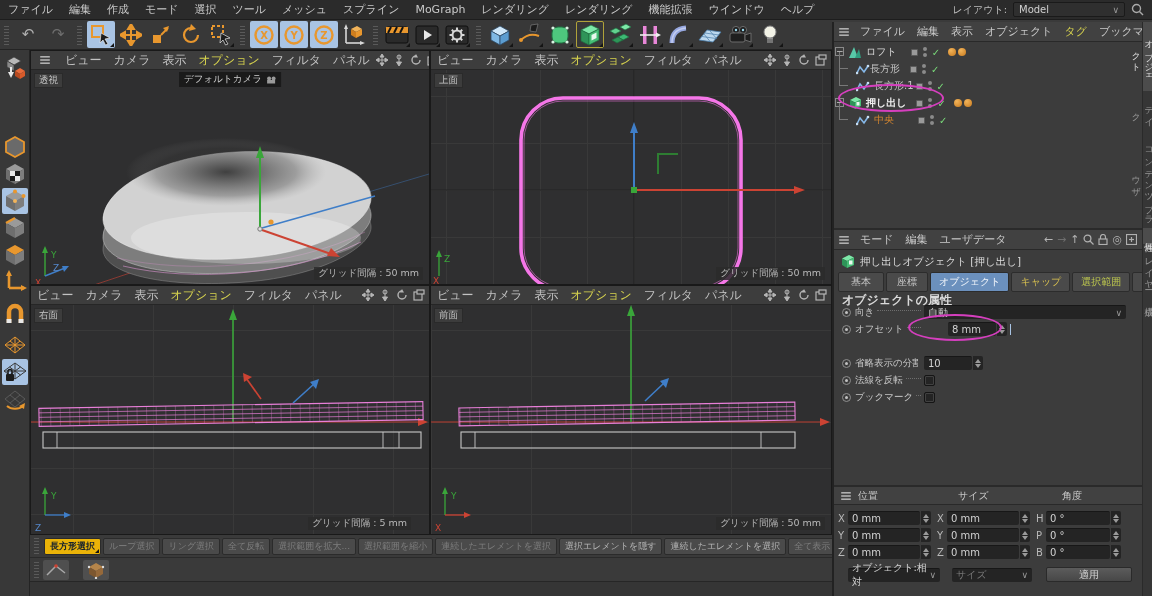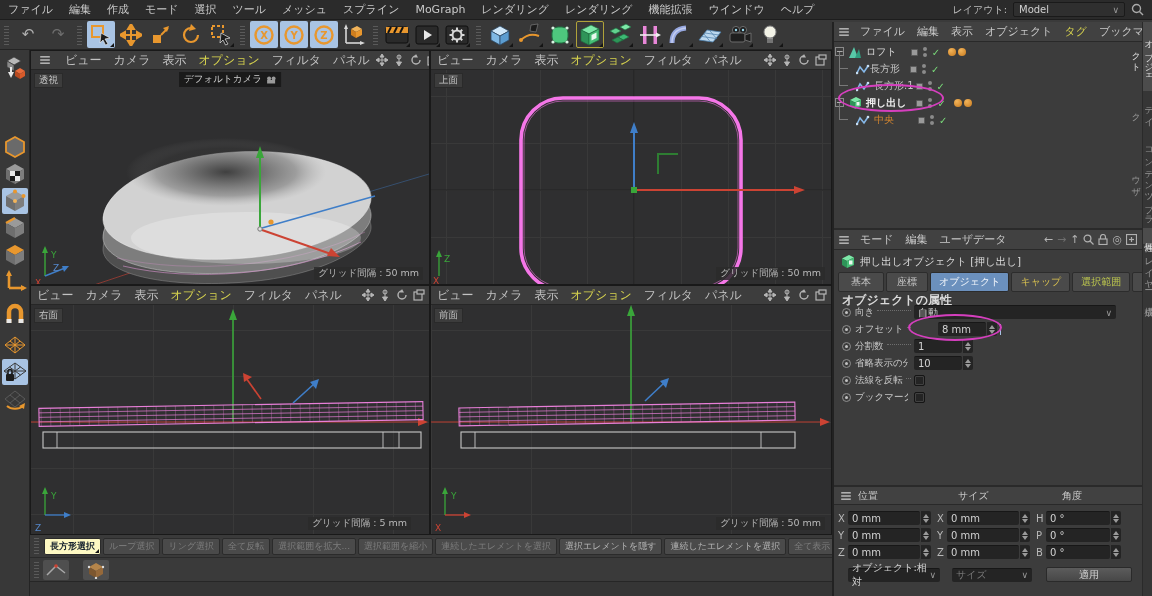--- a/index.html
+++ b/index.html
@@ -41,21 +41,21 @@
           padding:0 4px;font-size:9.5px;color:#c6c6c6;z-index:5;}
   .grid-note{position:absolute;font-size:9.5px;color:#b8b8b8;background:rgba(42,42,42,.85);padding:0 4px;z-index:5;}
   .cam-label{position:absolute;left:50%;transform:translateX(-50%);top:2px;background:rgba(22,22,22,.85);
              padding:1px 5px;font-size:9.5px;color:#cfcfcf;display:flex;gap:4px;align-items:center;z-index:5;}
   .grid2{background-image:linear-gradient(#393939 1px,transparent 1px),linear-gradient(90deg,#393939 1px,transparent 1px);}
   
   .bbar{position:absolute;left:30px;top:535px;width:802px;height:23px;background:#3a3a3a;
         display:flex;align-items:center;overflow:hidden;border-bottom:1px solid #2a2a2a;}
   .bb{height:17px;margin:0 1px;padding:0 5px;background:#4a4a4a;border:1px solid #2b2b2b;border-radius:2px;
       font-size:9px;color:#b5b5b5;display:flex;align-items:center;white-space:nowrap;position:relative;flex:none;}
-  .bb.on{background:#fef9c3;color:#16222e;font-weight:bold;}
+  .bb.on{background:#eab308;color:#16222e;font-weight:bold;}
   .bb.dm{color:#7d7d7d;}
   .matrow{position:absolute;left:30px;top:558px;width:802px;height:23px;display:flex;align-items:center;}
   .mticon{width:26px;height:20px;background:#4f4f4f;border-radius:2px;margin-right:4px;display:flex;align-items:center;justify-content:center;}
   .matbar{position:absolute;left:0;top:581px;width:832px;height:15px;background:#353535;border-top:1px solid #262626;display:flex;align-items:center;}
   .burg{width:12px;height:2px;background:#b0b0b0;box-shadow:0 4px 0 #b0b0b0,0 -4px 0 #b0b0b0;margin:0 8px;flex:none;}
   
   .rp{position:absolute;left:832px;top:22px;width:320px;height:574px;background:#3c3c3c;border-left:2px solid #222;}
   .ph{position:absolute;left:0;height:20px;background:#414141;border-bottom:1px solid #292929;display:flex;align-items:center;font-size:10px;width:308px;}
   .ph .mi{padding:0 6px;}
   .ph .mi.hl{color:#d6d24e;}
@@ -73,21 +73,21 @@
   .dts i{width:4px;height:4px;border-radius:50%;background:#8a8a8a;}
   .chk{color:#79d979;font-size:10px;font-weight:bold;margin-left:5px;flex:none;}
   .tagdot{width:8px;height:8px;border-radius:50%;background:radial-gradient(circle at 35% 30%,#f2b45a,#c87a1e);flex:none;}
   
   .tab{background:#4a4a4a;border:1px solid #2c2c2c;border-radius:2px;padding:2px 8px;font-size:10px;color:#c8c8c8;white-space:nowrap;}
   .tab.on{background:#6b90bd;border-color:#3a5activo578;color:#f2f6fb;}
   .tab.on{background:#6b90bd;color:#f2f6fb;}
   .tab.y{color:#d8c050;}
   .tab.g{color:#bec84e;}
   .arow{position:absolute;left:8px;width:292px;height:16px;display:flex;align-items:center;font-size:9.5px;color:#c6c6c6;}
-  .lwrap{width:72px;display:flex;align-items:center;flex:none;min-width:0;}
+  .lwrap{width:82px;display:flex;align-items:center;flex:none;min-width:0;}
   .lab{white-space:nowrap;overflow:hidden;}
   .ld{flex:1;min-width:0;border-bottom:1px dotted #6e6e6e;margin:0 3px 3px 3px;height:1px;}
   .rc{width:9px;height:9px;border-radius:50%;border:1px solid #8d8d8d;display:flex;align-items:center;justify-content:center;margin-right:4px;flex:none;}
   .rc::after{content:"";width:3px;height:3px;border-radius:50%;background:#c2c2c2;}
   .fld{height:14px;background:#242424;border-top:1px solid #171717;border-radius:2px;color:#d2d2d2;
        font-size:10px;display:flex;align-items:center;padding:0 4px;}
   .st{width:10px;height:14px;display:flex;flex-direction:column;align-items:center;justify-content:center;gap:1px;background:#242424;border-radius:0 2px 2px 0;margin-left:1px;flex:none;}
   .st i{width:0;height:0;border-left:3px solid transparent;border-right:3px solid transparent;}
   .st .up{border-bottom:4px solid #9a9a9a;}
   .st .dn{border-top:4px solid #9a9a9a;}
@@ -897,32 +897,20 @@
             <span class="lab">オフセット</span>
             <span class="ld"></span>
           </span>
         <span class="fld" style="width:48px;margin-left:24px;">8 mm</span>
         <span class="st">
             <i class="up"></i>
             <i class="dn"></i>
           </span>
         <span class="caret"></span>
       </div>
-      <div class="arow" style="top:108px;">
-        <span class="lwrap">
-            <span class="rc"></span>
-            <span class="lab">分割数</span>
-            <span class="ld"></span>
-          </span>
-        <span class="fld" style="width:48px;">1</span>
-        <span class="st">
-            <i class="up"></i>
-            <i class="dn"></i>
-          </span>
-      </div>
       <div class="arow" style="top:125px;">
         <span class="lwrap">
             <span class="rc"></span>
             <span class="lab">省略表示の分割数</span>
             <span class="ld"></span>
           </span>
         <span class="fld" style="width:48px;">10</span>
         <span class="st">
             <i class="up"></i>
             <i class="dn"></i>

